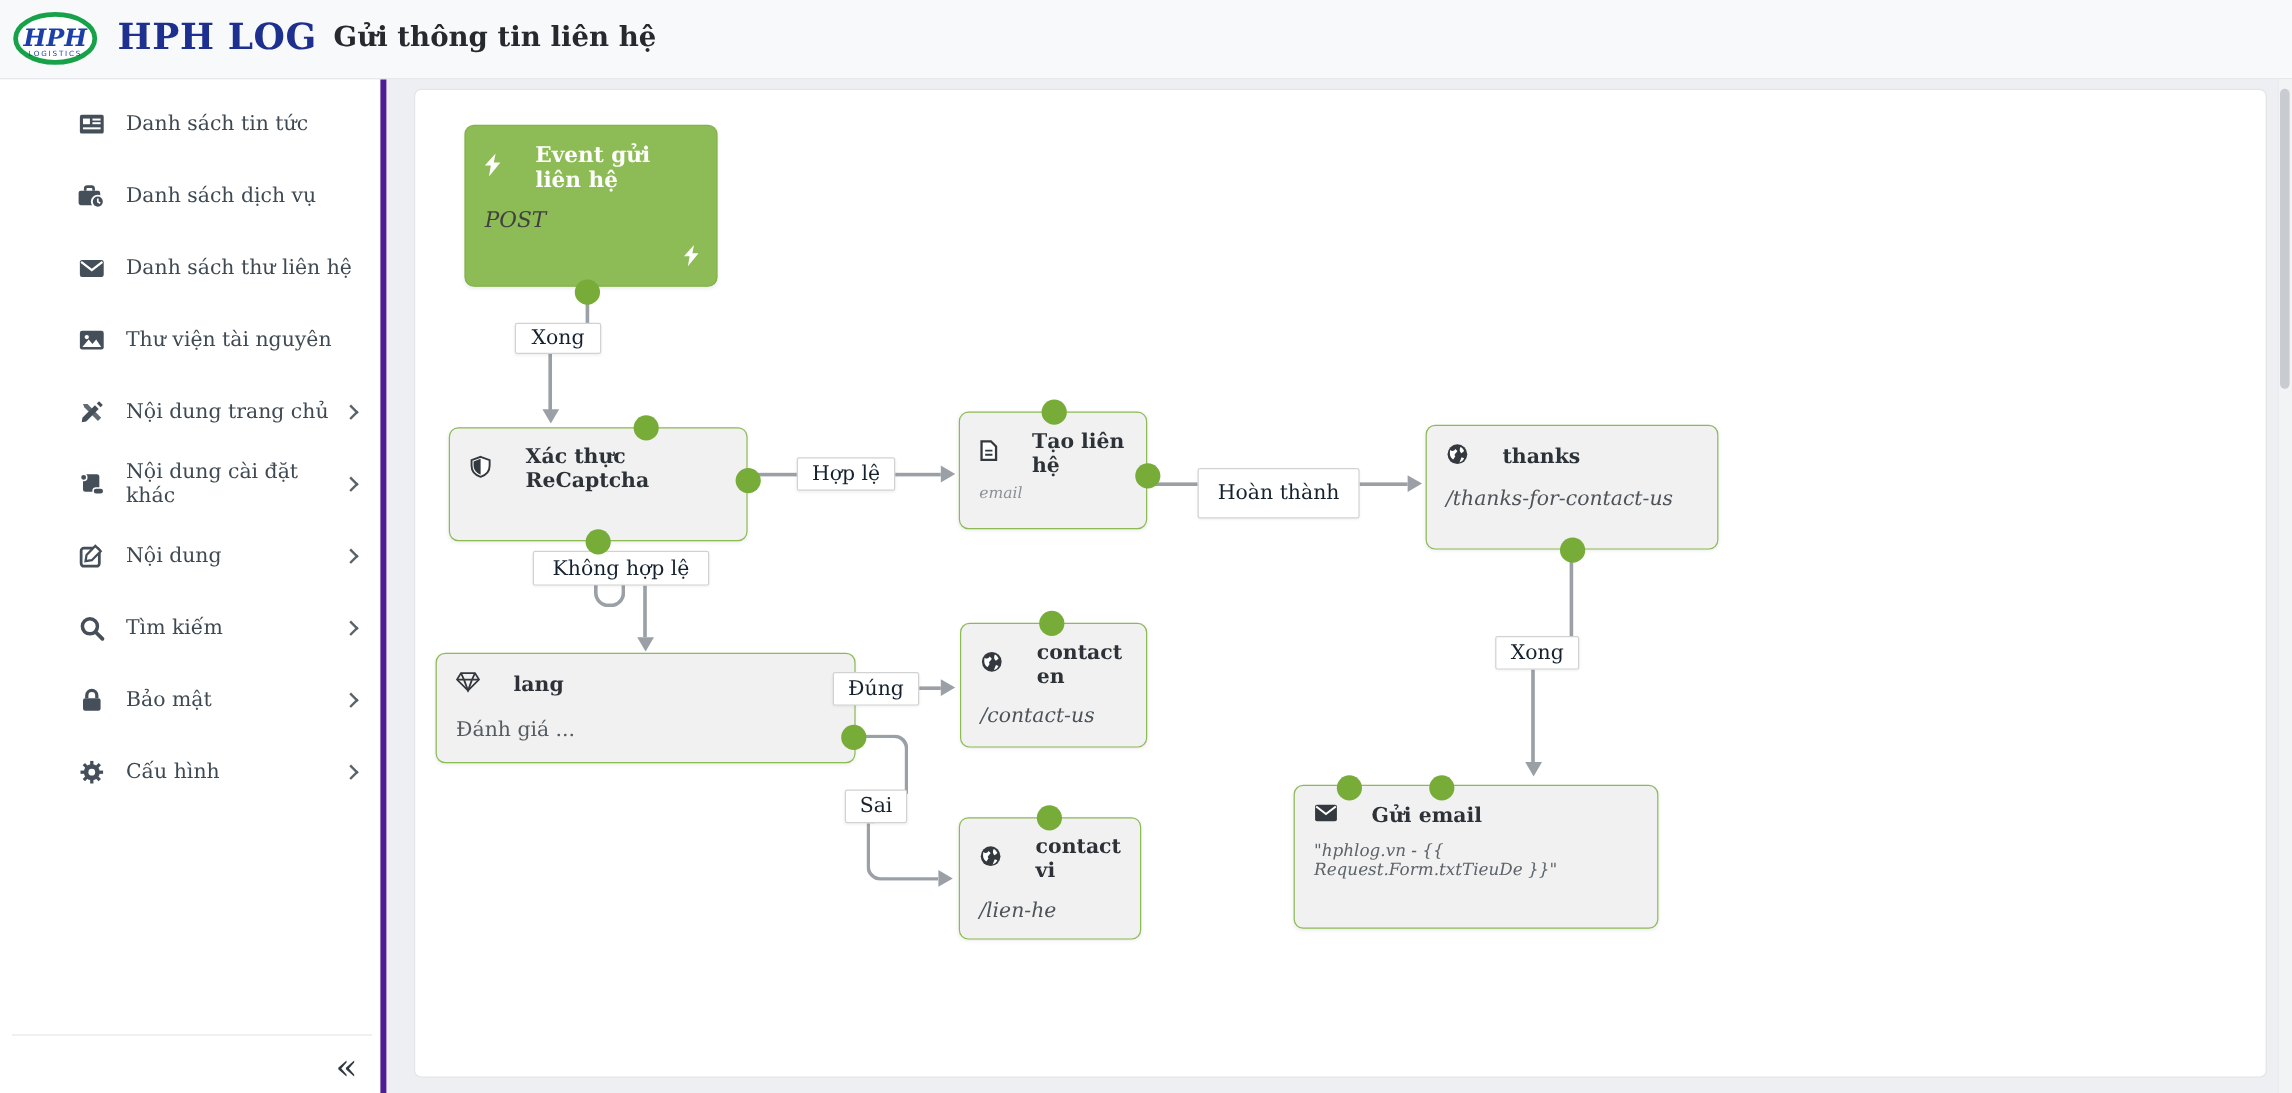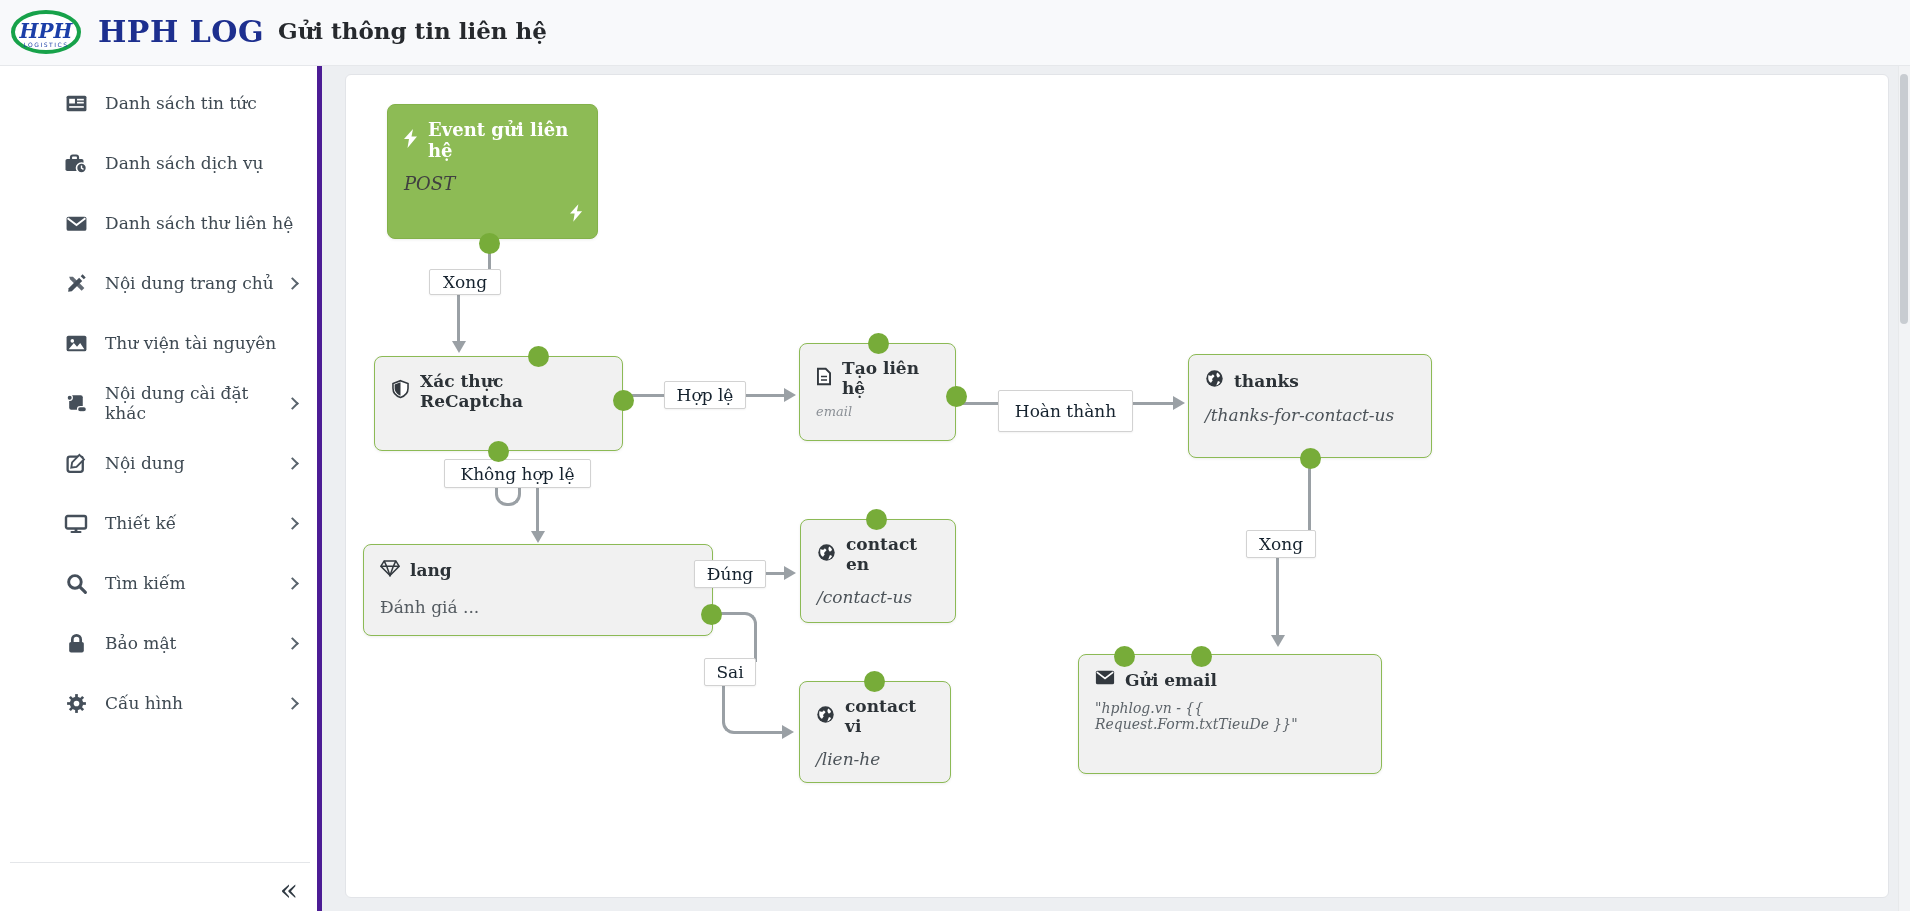--- a/index.html
+++ b/index.html
@@ -49,21 +49,21 @@
               border-bottom-left-radius:12px; z-index:1; }
   .uloop { position:absolute; border:3px solid #9aa0a5; border-top:none;
            border-radius:0 0 12px 12px; z-index:1; }
   .elabel { position:absolute; background:#fff; border:1px solid #d2d2d2; border-radius:2px;
             font-size:17px; color:#15222e; display:flex; align-items:center; justify-content:center;
             box-shadow:0 1px 2px rgba(0,0,0,.05); z-index:3; white-space:nowrap; }
   .dot { position:absolute; width:21px; height:21px; margin:-10.5px 0 0 -10.5px;
          border-radius:50%; background:#77ac39; z-index:4; cursor:pointer; }
   .fnode { position:absolute; background:#f1f1f1; border:1px solid #8cba55; border-radius:8px;
            padding:14px 16px; box-shadow:0 1px 3px rgba(0,0,0,.07); z-index:2; cursor:pointer; }
-  .ftitle { display:flex; align-items:center; gap:10px; font-weight:bold; font-size:17px; color:#2c3237; }
+  .ftitle { display:flex; align-items:center; gap:28px; font-weight:bold; font-size:17px; color:#2c3237; }
   .sub-sm { font-size:13px; font-style:italic; color:#8b9096; margin-top:6px; }
   .sub-md { font-size:17px; font-style:italic; color:#4c5359; margin-top:13px; }
   .sub-plain { font-size:17px; color:#545b61; margin-top:16px; }
   .sub-xs { font-size:14px; font-style:italic; color:#5c6369; margin-top:10px; }
   .fnode.event { background:#8dbb55; border-color:#83b14a; }
   .fnode.event .ftitle { color:#fff; font-size:18px; }
   .fnode.event .esub { color:#404040; font-style:italic; font-size:18px; margin-top:12px; }
   .corner-bolt { position:absolute; right:14px; bottom:12px; }
 
   
@@ -121,74 +121,63 @@
             <rect x="1.5" y="4.5" width="19" height="13.5" rx="1.8" fill="#454f5a"></rect>
             <polyline points="2.5,6 11,12.5 19.5,6" fill="none" stroke="#fff" stroke-width="1.8"></polyline>
           </svg>
       </span>
       <span>Danh sách thư liên hệ</span>
     </div>
 
     <div class="side-item">
       <span class="ic">
         <svg width="23" height="23" viewBox="0 0 22 22">
+            <rect x="1.5" y="3.5" width="19" height="15" rx="1.8" fill="#454f5a"></rect>
+            <circle cx="7" cy="8.5" r="1.7" fill="#fff"></circle>
+            <polygon points="3.5,16.5 8.5,10.5 11.5,14 14.5,10.5 18.5,16.5" fill="#fff"></polygon>
+          </svg>
+      </span>
+      <span>Thư viện tài nguyên</span>
+    </div>
+
+    <div class="side-item">
+      <span class="ic">
+        <svg width="23" height="23" viewBox="0 0 22 22">
             <path d="M3.5 15.5 L13.5 5.5 L16.5 8.5 L6.5 18.5 L3 19 Z" fill="#454f5a"></path>
             <path d="M15 4 l3 3 1.8-1.8 -3-3 Z" fill="#454f5a"></path>
             <path d="M4 4.5 h3.6 L18.5 15.4 l-2.6 2.6 L5 7.1 Z" fill="#454f5a" opacity=".85"></path>
           </svg>
       </span>
       <span>Nội dung trang chủ</span>
       <span class="chev"></span>
     </div>
 
     <div class="side-item">
       <span class="ic">
         <svg width="23" height="23" viewBox="0 0 22 22">
-            <rect x="1.5" y="3.5" width="19" height="15" rx="1.8" fill="#454f5a"></rect>
-            <circle cx="7" cy="8.5" r="1.7" fill="#fff"></circle>
-            <polygon points="3.5,16.5 8.5,10.5 11.5,14 14.5,10.5 18.5,16.5" fill="#fff"></polygon>
-          </svg>
-      </span>
-      <span>Thư viện tài nguyên</span>
-    </div>
-
-    <div class="side-item">
-      <span class="ic">
-        <svg width="23" height="23" viewBox="0 0 22 22">
             <rect x="4" y="3" width="13" height="14" rx="2" fill="#454f5a"></rect>
             <rect x="2" y="3" width="5" height="5" rx="2.4" fill="#454f5a" stroke="#fff" stroke-width="1.2"></rect>
             <rect x="12" y="14" width="8.5" height="5" rx="2.4" fill="#454f5a" stroke="#fff" stroke-width="1.2"></rect>
           </svg>
       </span>
       <span>Nội dung cài đặt khác</span>
       <span class="chev"></span>
     </div>
 
     <div class="side-item">
       <span class="ic">
         <svg width="23" height="23" viewBox="0 0 22 22" fill="none">
             <rect x="2.5" y="4.5" width="14.5" height="14.5" rx="2.2" stroke="#454f5a" stroke-width="2.2"></rect>
             <path d="M13.8 2.8 l4.3 4.3 L11 14.2 l-5 .8 .8-5 Z" fill="#fff" stroke="#454f5a" stroke-width="1.8"></path>
           </svg>
       </span>
       <span>Nội dung</span>
       <span class="chev"></span>
     </div>
 
-    <div class="side-item">
-      <span class="ic">
-        <svg width="24" height="23" viewBox="0 0 24 22" fill="none">
-            <rect x="2" y="3.5" width="20" height="12.5" rx="1.8" stroke="#454f5a" stroke-width="2.4"></rect>
-            <rect x="10.6" y="16" width="2.8" height="3" fill="#454f5a"></rect>
-            <rect x="6.5" y="18.4" width="11" height="2.2" rx="1" fill="#454f5a"></rect>
-          </svg>
-      </span>
-      <span>Thiết kế</span>
-      <span class="chev"></span>
-    </div>
 
     <div class="side-item">
       <span class="ic">
         <svg width="23" height="23" viewBox="0 0 22 22" fill="none">
             <circle cx="9.5" cy="9.5" r="6" stroke="#454f5a" stroke-width="2.8"></circle>
             <path d="M14 14 L19.5 19.5" stroke="#454f5a" stroke-width="3" stroke-linecap="round"></path>
           </svg>
       </span>
       <span>Tìm kiếm</span>
       <span class="chev"></span>

